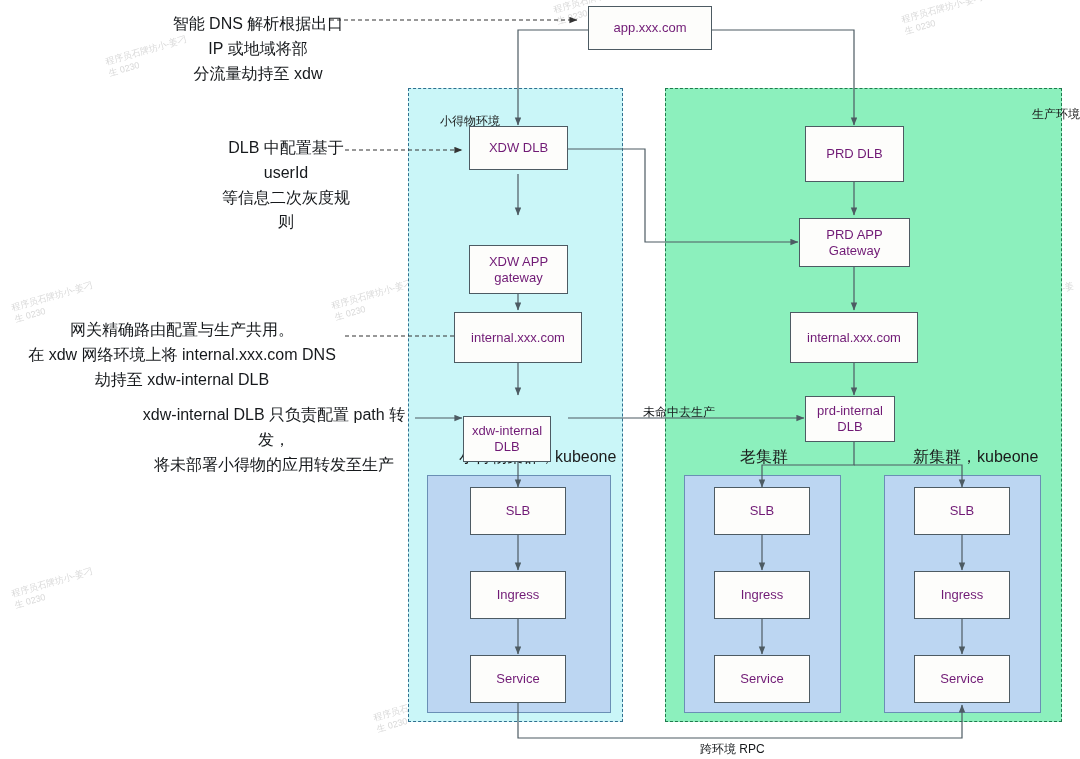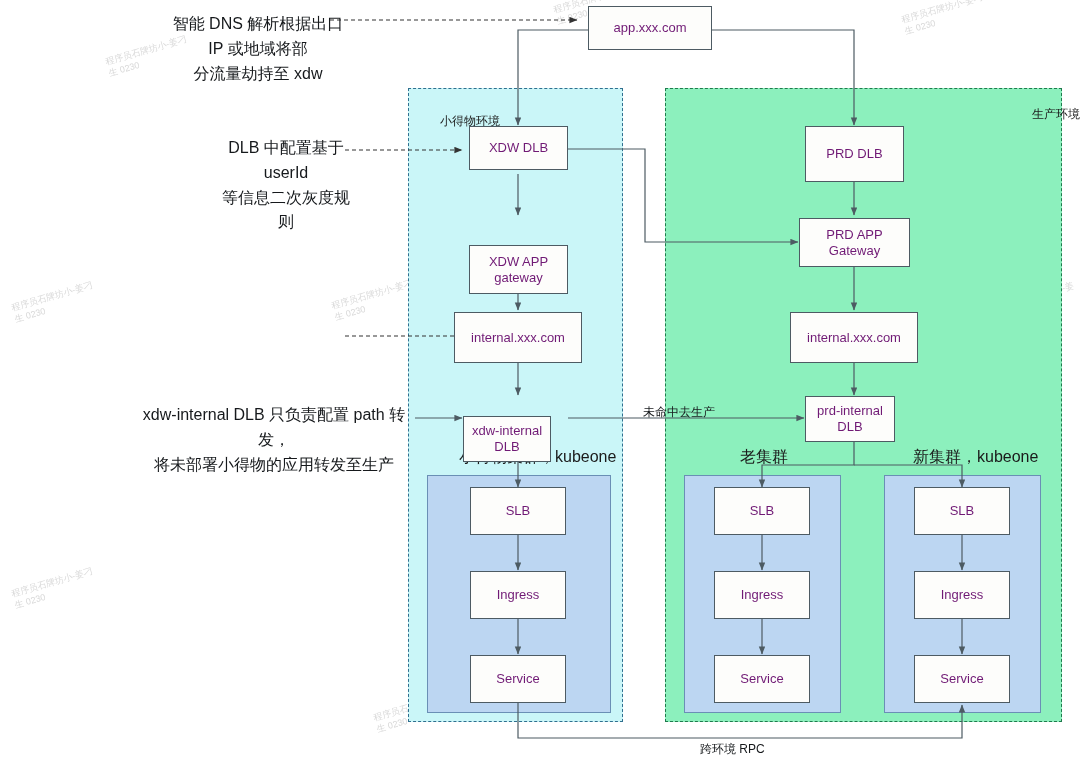--- a/index.html
+++ b/index.html
@@ -207,20 +207,22 @@
   <div class="node" style="left:914px;top:487px;width:96px;height:48px;">SLB</div>
   <div class="node" style="left:914px;top:571px;width:96px;height:48px;">Ingress</div>
   <div class="node" style="left:914px;top:655px;width:96px;height:48px;">Service</div>
 
   <div class="note center" style="left:168px;top:12px;width:180px;">智能 DNS 解析根据出口 IP 或地域将部
 分流量劫持至 xdw</div>
 
   <div class="note center" style="left:222px;top:136px;width:128px;">DLB 中配置基于 userId
 等信息二次灰度规则</div>
 
+  <div class="note center" style="left:22px;top:318px;width:320px;">网关精确路由配置与生产共用。
+在 xdw 网络环境上将 internal.xxx.com DNS 劫持至 xdw-internal DLB</div>
 
   <div class="note center" style="left:136px;top:403px;width:276px;">xdw-internal DLB 只负责配置 path 转发，
 将未部署小得物的应用转发至生产</div>
 
   <div class="edge-label" style="left:643px;top:404px;">未命中去生产</div>
   <div class="edge-label" style="left:700px;top:741px;">跨环境 RPC</div>
 
 </div>
 
 </body></html>

